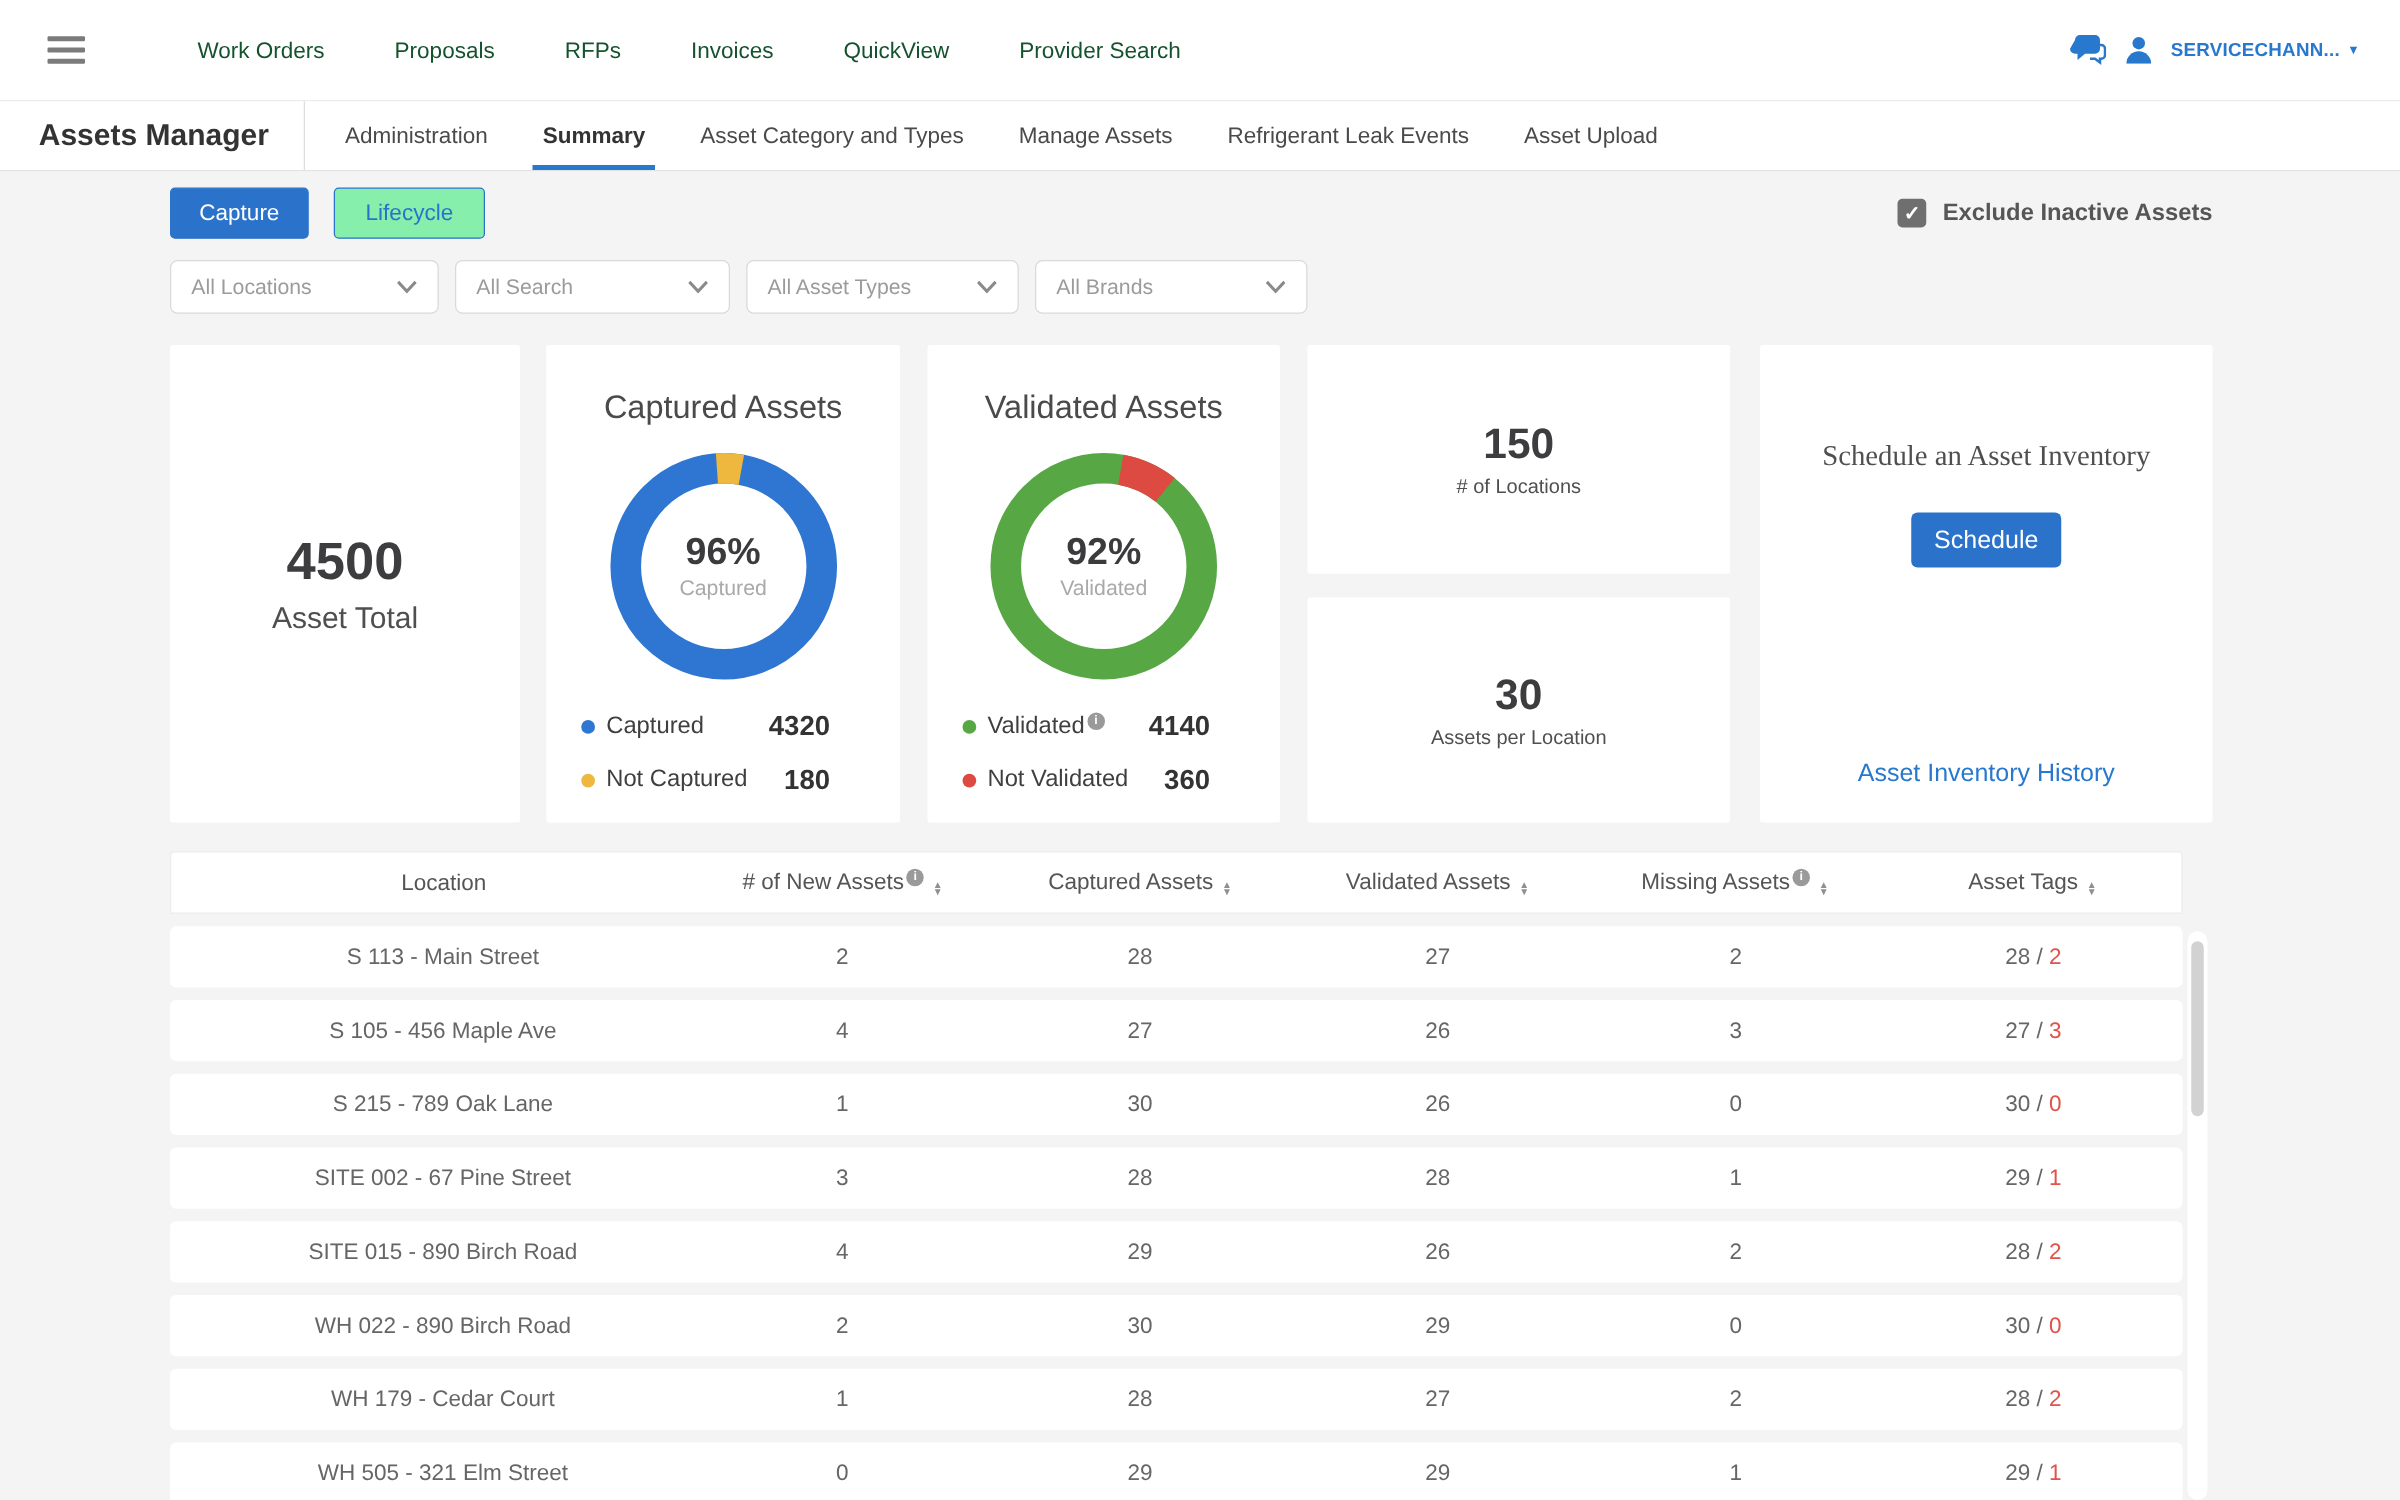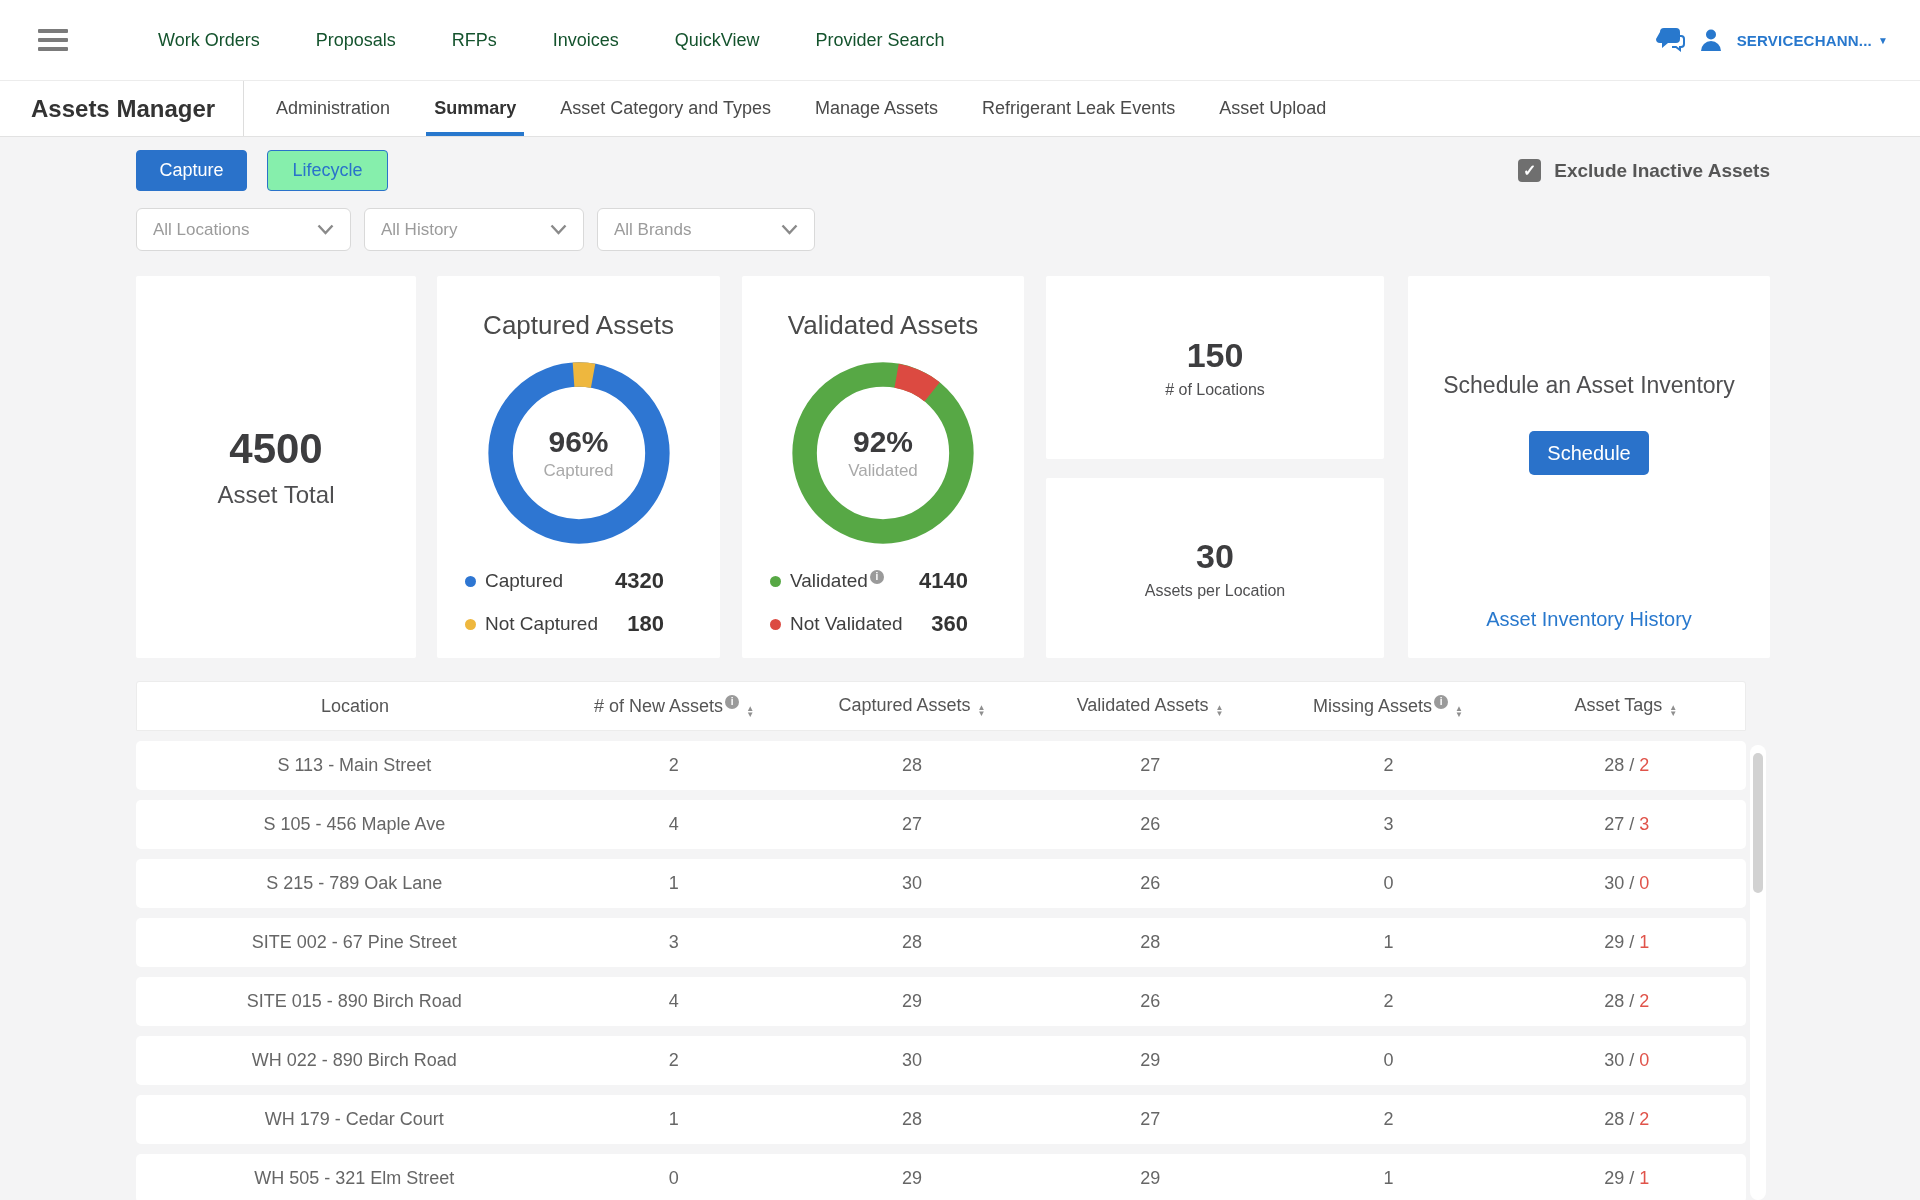--- a/index.html
+++ b/index.html
@@ -71,21 +71,21 @@
   .legend-row { display:flex; align-items:center; padding:0 56px 0 28px; margin-top:17px; }
   .dot { width:11px; height:11px; border-radius:50%; flex:none; }
   .legend-label { font-size:19px; color:#3f3f3f; margin-left:9px; }
   .legend-value { margin-left:auto; font-size:22px; font-weight:bold; color:#333; }
 
   .info { display:inline-block; width:14px; height:14px; border-radius:50%; background:#9a9a9a;
     color:#fff; font-size:10px; line-height:14px; text-align:center; vertical-align:super;
     margin-left:2px; font-weight:bold; font-style:normal; }
 
   .sched-inner { height:100%; display:flex; flex-direction:column; align-items:center; }
-  .sched-title { margin-top:96px; font-size:23px; color:#4f4f51; }
+  .sched-title { margin-top:76px; font-size:23px; color:#4f4f51;font-family:Liberation Serif, serif; }
   .btn-schedule { margin-top:32px; width:120px; height:44px; background:#2a72ca; border:none; border-radius:5px;
     color:#fff; font-size:20px; cursor:pointer; font-family:inherit; }
   .sched-link { margin-top:auto; margin-bottom:27px; color:#2878cd; font-size:20px; cursor:pointer; text-decoration:none; }
 
   
   .table { position:absolute; top:544px; left:0; width:1610px; }
   .thead { display:flex; align-items:center; height:50px; background:#fff; border:1px solid #ececec;
     border-radius:3px 3px 0 0; font-size:18px; color:#555; }
   .col-loc { width:26%; padding-left:18px; text-align:center; }
   .col-n { width:14.8%; text-align:center; }
@@ -157,21 +157,27 @@
   </div>
 
   <div class="filters">
       <div class="filter" style="width: 215px;">
         <span>All Locations</span>
         <svg class="chev" width="17" height="11" viewBox="0 0 17 11">
           <path d="M1.5 1.5 L8.5 9 L15.5 1.5" fill="none" stroke="#8a8a8a" stroke-width="2.4"></path>
         </svg>
       </div>
       <div class="filter" style="width: 220px;">
-        <span>All History</span>
+        <span>All Search</span>
+        <svg class="chev" width="17" height="11" viewBox="0 0 17 11">
+          <path d="M1.5 1.5 L8.5 9 L15.5 1.5" fill="none" stroke="#8a8a8a" stroke-width="2.4"></path>
+        </svg>
+      </div>
+      <div class="filter" style="width: 218px;">
+        <span>All Asset Types</span>
         <svg class="chev" width="17" height="11" viewBox="0 0 17 11">
           <path d="M1.5 1.5 L8.5 9 L15.5 1.5" fill="none" stroke="#8a8a8a" stroke-width="2.4"></path>
         </svg>
       </div>
       <div class="filter" style="width: 218px;">
         <span>All Brands</span>
         <svg class="chev" width="17" height="11" viewBox="0 0 17 11">
           <path d="M1.5 1.5 L8.5 9 L15.5 1.5" fill="none" stroke="#8a8a8a" stroke-width="2.4"></path>
         </svg>
       </div>

